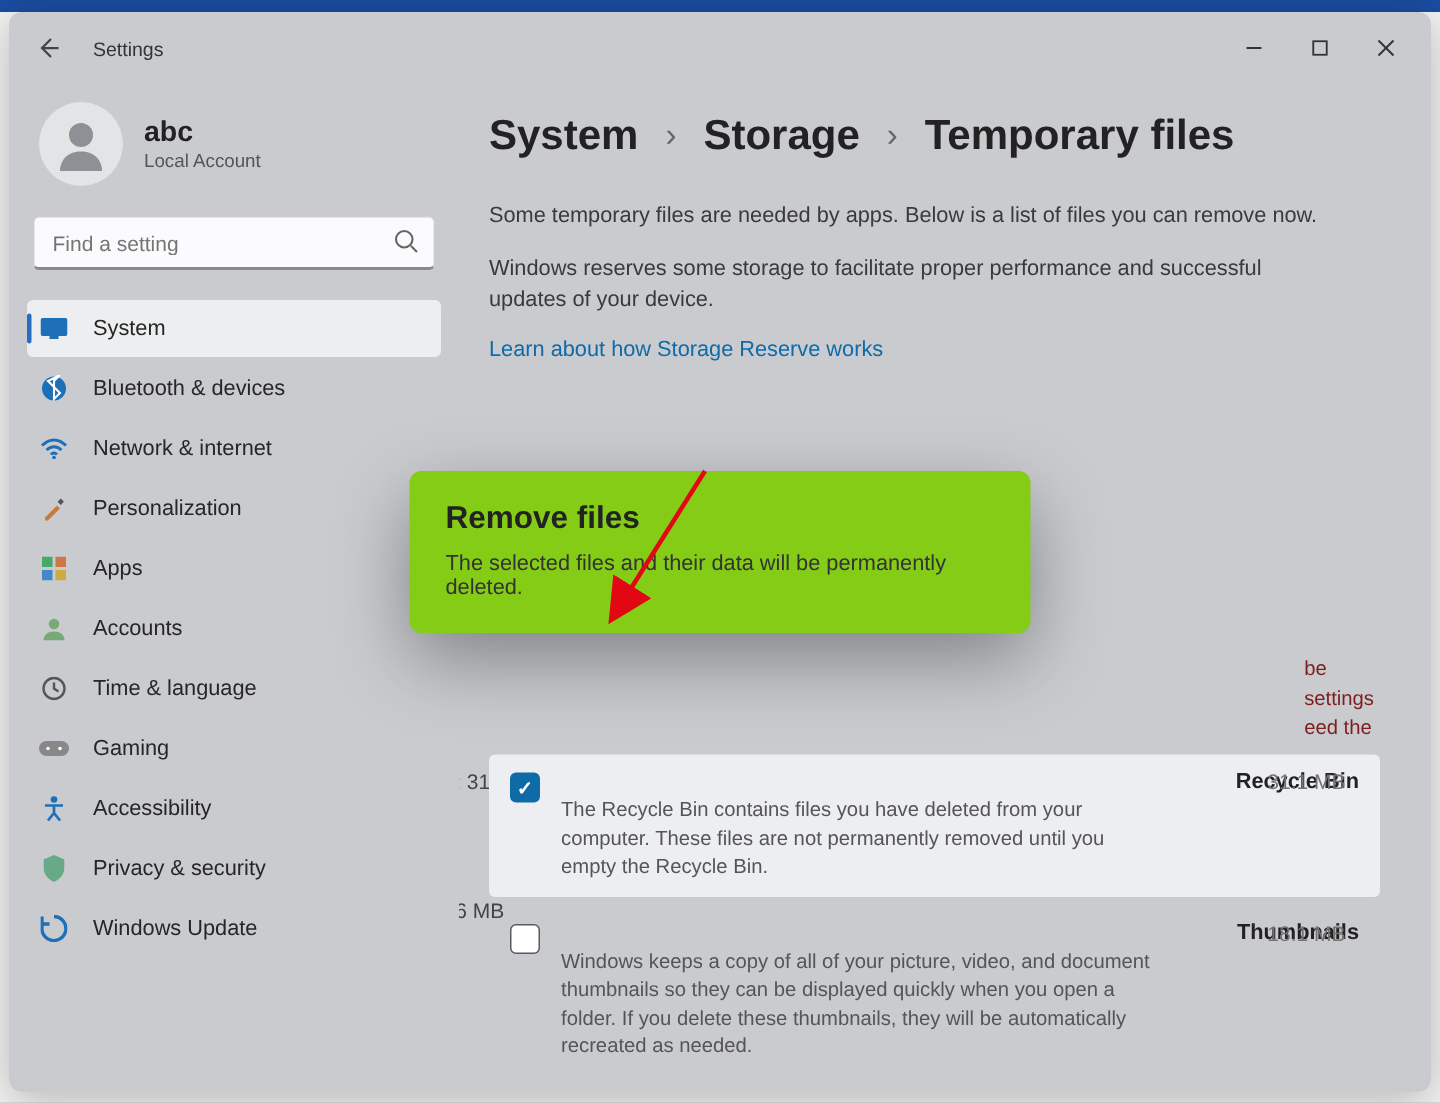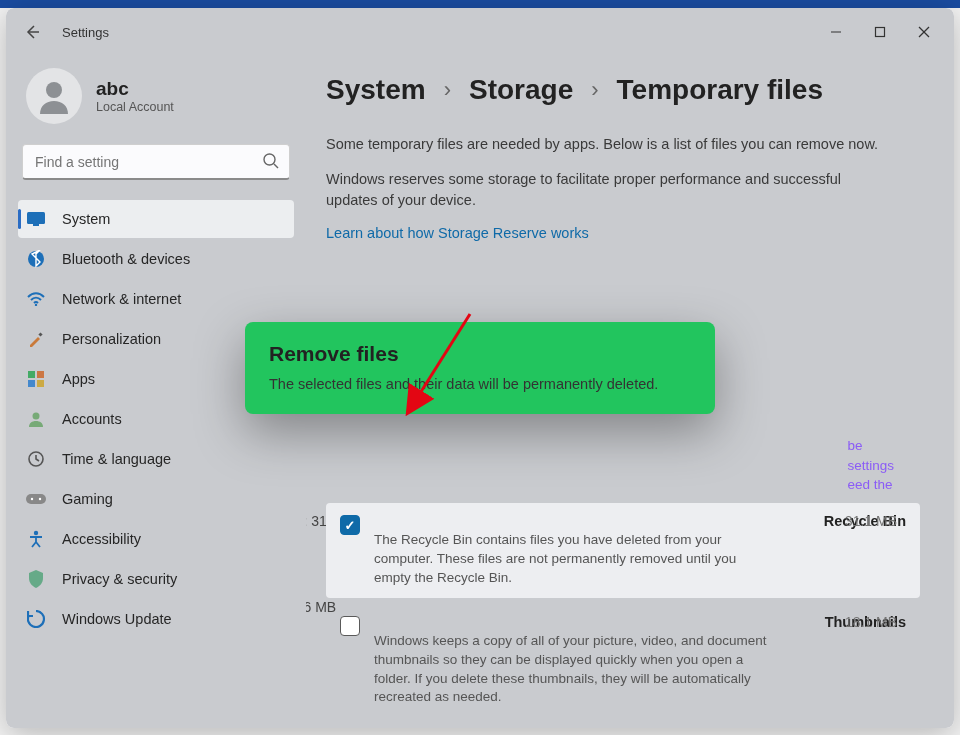--- a/index.html
+++ b/index.html
@@ -164,22 +164,22 @@
   .file-item .fdesc { font-size:13.5px; color:#555; line-height:1.4; margin-top:2px; max-width:400px;}
   .file-item .fsize { position:absolute; right:23px; top:10px; font-size:14px; color:#737373;}
   .sidebar, .main > * { position:relative; }
   .modal-wrap {
     position:absolute;
     left:0; right:0; top:0; bottom:0;
     display:flex; align-items:center; justify-content:center;
     z-index:50;
   }
   .modal {
-    width: 470px;
-    background:#22c55e;
+    width: 414px;
+    background:#84cc16;
     border-radius:8px;
     box-shadow:0 18px 50px rgba(0,0,0,.35);
     overflow:hidden;
   }
   .modal .mhead { padding:20px 24px 4px 24px; }
   .modal .mtitle { font-size:21px; font-weight:600; color:#222; margin-bottom:10px;}
   .modal .mtext { font-size:14.5px; color:#333; margin-bottom:18px;}
   .modal .mactions {
     background:#f5f5f5;
     padding: 20px 22px;
@@ -391,21 +391,21 @@
         <span class="sep">›</span>
         <span class="crumb">Temporary files</span>
       </div>
 
       <div class="desc">Some temporary files are needed by apps. Below is a list of files you can remove now.</div>
       <div class="desc">Windows reserves some storage to facilitate proper performance and successful updates of your device.</div>
       <div class="link-text">Learn about how Storage Reserve works</div>
 
       <div class="total-right">ted: 31.1 MB</div>
       <div class="rightsize" style="top:342px;">99.6 MB</div>
-      <div style="position:absolute; right:60px; top:380px; font-size:13.5px; color:#8b5cf6; text-align:left; line-height:1.45;">
+      <div style="position:absolute; right:38px; top:380px; font-size:13.5px; color:#7f1d1d; text-align:left; line-height:1.45;">
         <span>be</span><br>
         <span>settings</span><br>
         <span>eed the</span>
       </div>
 
       <div class="item-list" id="file-list" style="margin-top:230px;">
           <div class="file-item">
             <div class="cb checked"></div>
             <div style="flex:1">
               <div class="ftitle">Recycle Bin</div>

